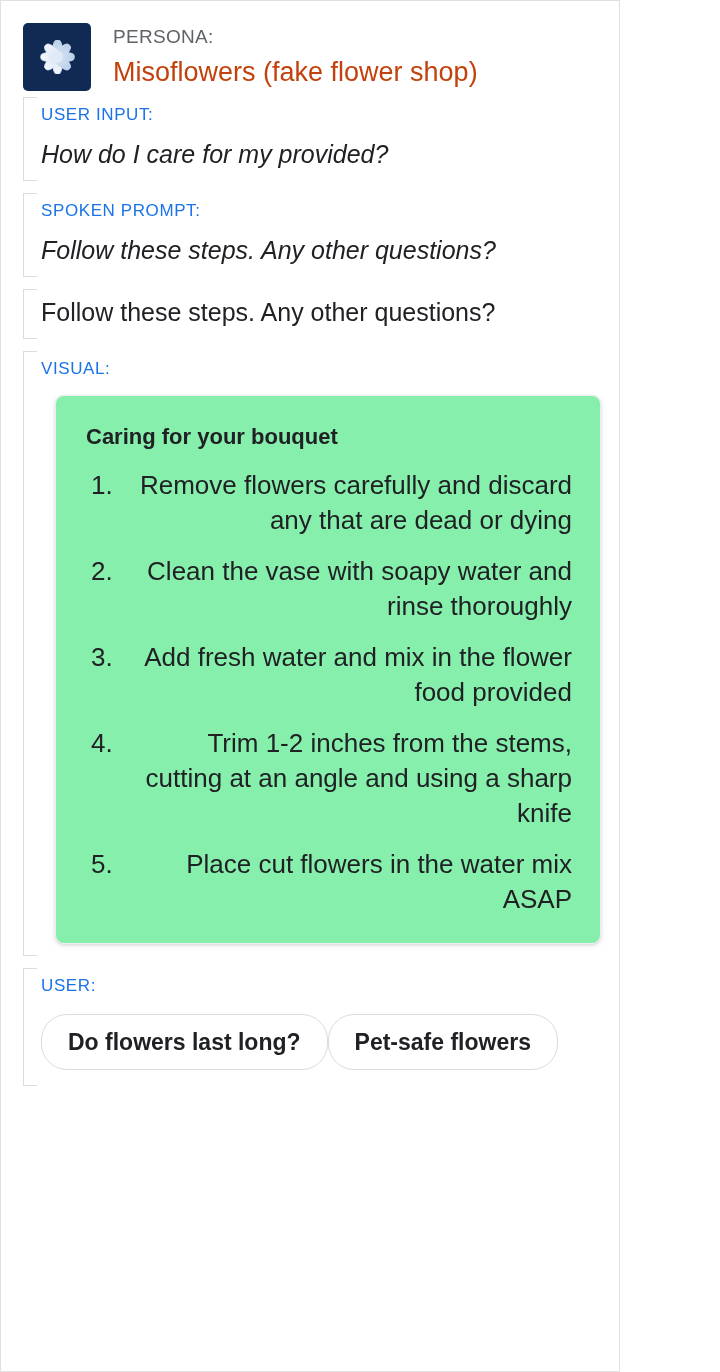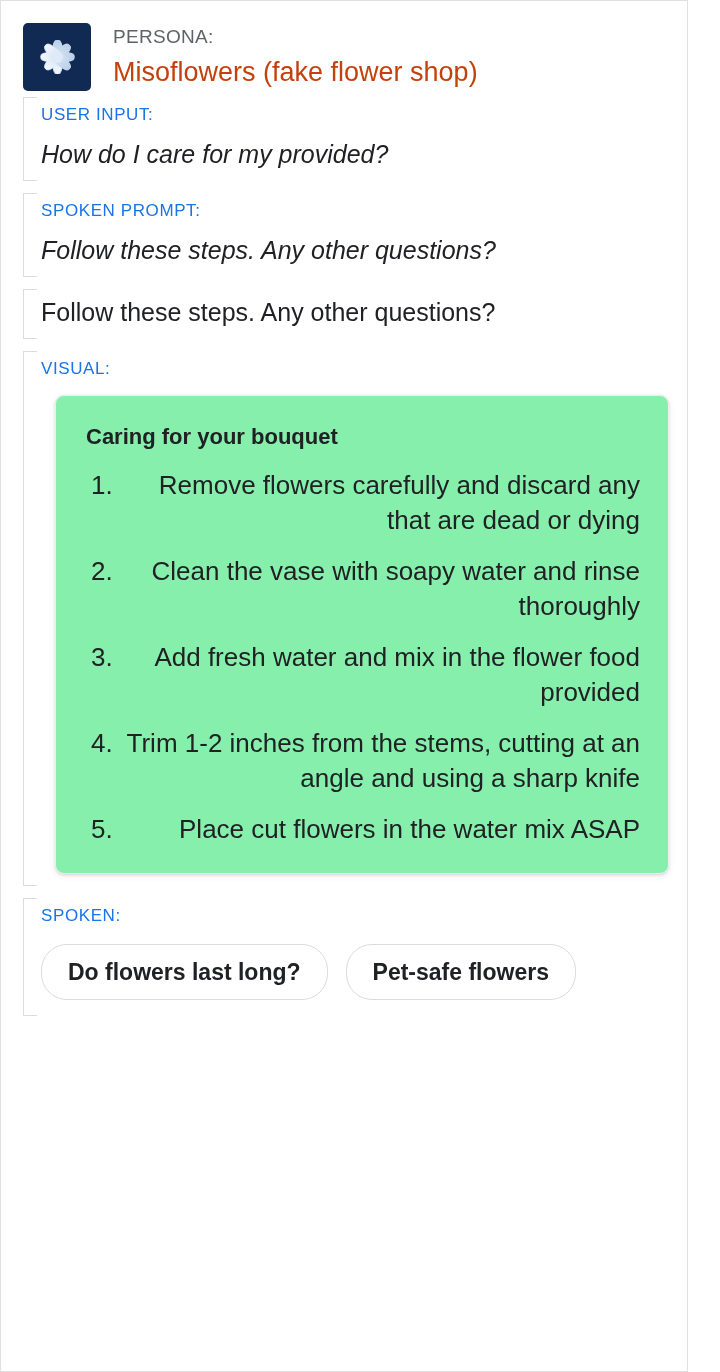--- a/index.html
+++ b/index.html
@@ -10,21 +10,21 @@
   body {
     width: 720px;
     height: 1372px;
     font-family: "Liberation Sans", sans-serif;
     color: #202124;
     -webkit-font-smoothing: antialiased;
     overflow: hidden;
   }
   .frame {
     position: relative;
-    width: 688px;
+    width: 620px;
     height: 1372px;
     box-sizing: border-box;
     border: 1px solid #e0e0e0;
     background: #fff;
   }
 
   
   .persona {
     display: flex;
     align-items: flex-start;
@@ -152,21 +152,21 @@
     text-align: right;
   }
   .card-list li:last-child {
     margin-bottom: 0;
   }
 
   
   .chips-row {
     display: flex;
     flex-wrap: wrap;
-    gap: 18px;
+    gap: 0;
     padding: 18px 0 22px 0;
   }
   .chip {
     border: 1px solid #dadce0;
     border-radius: 26px;
     padding: 13px 26px;
     font-size: 23px;
     font-weight: bold;
     line-height: 28px;
     color: #202124;
@@ -227,20 +227,20 @@
           <li>Add fresh water and mix in the flower food provided</li>
           <li>Trim 1-2 inches from the stems, cutting at an angle and using a sharp knife</li>
           <li>Place cut flowers in the water mix ASAP</li>
         </ol>
       </div>
     </div>
   </div>
 
   <div class="section">
     <div class="bracket"></div>
-    <div class="sec-label">SPOKEN:</div>
+    <div class="sec-label">USER:</div>
     <div class="chips-row">
       <div class="chip">Do flowers last long?</div>
       <div class="chip">Pet-safe flowers</div>
     </div>
   </div>
 
 </div>
 
 </body></html>

